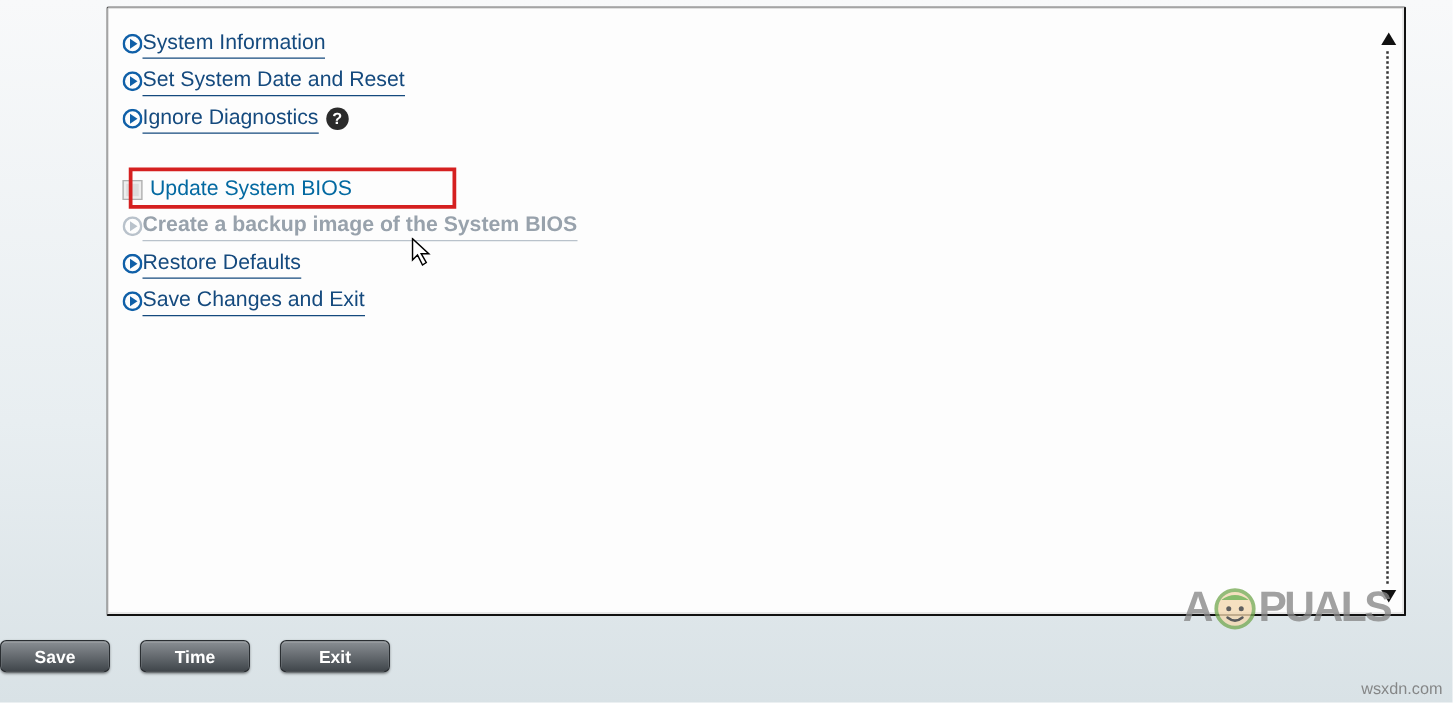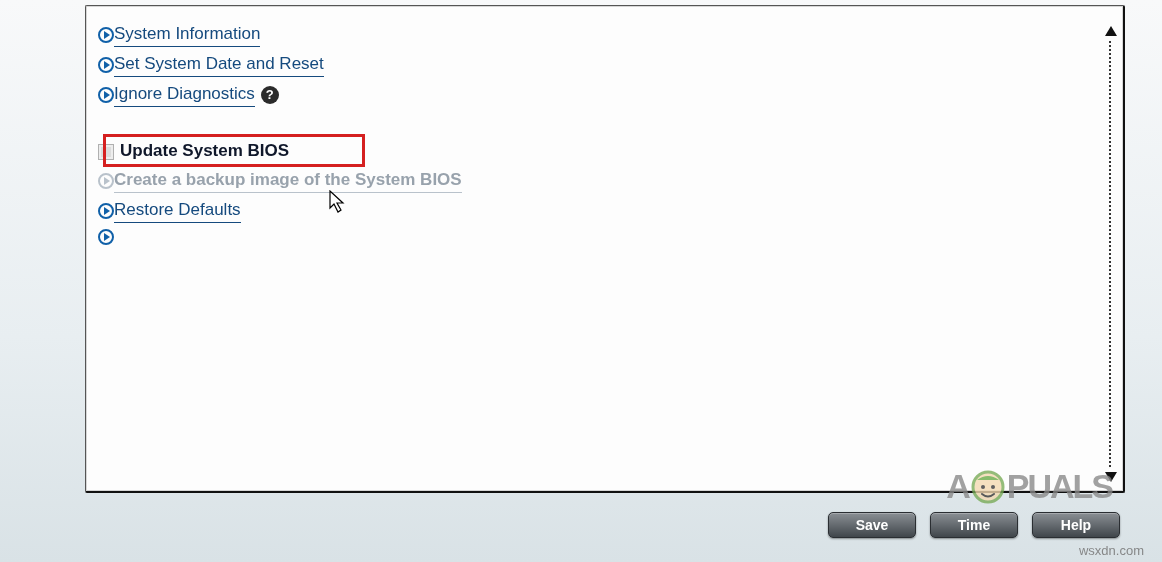--- a/index.html
+++ b/index.html
@@ -72,21 +72,21 @@
       border: 3px solid #d52020;
       pointer-events: none;
     }
     .selected .bullet {
       width: 16px; height: 16px;
       border: 1px solid #b0b0b0;
       background:#dcdcdc;
       box-shadow: inset 0 0 0 2px #ededed;
     }
     .selected .link {
-      color:#0f172a; border-bottom: none; font-weight:700;
+      color:#0369a1; border-bottom: none; font-weight:400;
       margin-left: 6px;
     }
     .cursor {
       position: absolute;
       left: 231px; top: 170px;
       width: 20px; height: 26px;
       pointer-events: none;
     }
     .scroll-arrow {
       position: absolute;
@@ -99,21 +99,21 @@
     .dotted-scroll {
       position: absolute;
       right: 12px;
       top: 35px;
       bottom: 24px;
       border-right: 2px dotted #333;
     }
     .footer {
       position: absolute;
       left: 0; right: 42px; bottom: 24px;
-      display:flex; justify-content:flex-end; gap:14px;
+      display:flex; gap:24px;
     }
     .btn {
       min-width: 88px; height: 26px;
       background: linear-gradient(180deg,#8a8f94 0%, #40464b 100%);
       color:#fff; font-size:14px; font-weight:bold;
       border:1px solid #2a2e32;
       border-radius:5px;
       box-shadow: 0 1px 0 rgba(255,255,255,.25) inset, 0 1px 2px rgba(0,0,0,.4);
       cursor:pointer;
     }
@@ -122,21 +122,21 @@
       display:flex; align-items:center; gap:2px;
       opacity:.78;
     }
     .watermark-logo .glyph {
       font-size:34px; color:#888; font-weight:bold; letter-spacing:-2px;
     }
     .watermark-logo .face {
       width:34px; height:34px;
     }
     .watermark-text {
-      position:absolute; right:18px; bottom:4px;
+      position:absolute; right:8px; bottom:4px;
       font-size:13px; color:#777; opacity:.85;
     }
   </style>
 </head>
 <body>
 
 <div class="panel">
   <div class="list">
 
     <div class="row">
@@ -199,20 +199,21 @@
 
 
 
     <div class="row">
       <span class="bullet">
         <svg viewBox="0 0 16 16">
             <circle class="outer" cx="8" cy="8" r="7" fill="none" stroke="#1060a8" stroke-width="2"></circle>
             <polygon points="6,4 12,8 6,12" fill="#1060a8"></polygon>
           </svg>
       </span>
+      <a class="link">Save Changes and Exit</a>
     </div>
 
     <div class="highlight"></div>
 
     <div class="cursor">
       <svg viewBox="0 0 20 26">
           <polygon points="1,1 1,18 5,14 9,22 12,20 8,13 14,13" fill="#fff" stroke="#000" stroke-width="1.2"></polygon>
         </svg>
     </div>
   </div>
@@ -226,21 +227,21 @@
   <div class="scroll-arrow scroll-bottom">
     <svg viewBox="0 0 16 16">
         <polygon points="2,3 14,3 8,13" fill="#111"></polygon>
       </svg>
   </div>
 </div>
 
 <div class="footer">
   <button class="btn">Save</button>
   <button class="btn">Time</button>
-  <button class="btn">Help</button>
+  <button class="btn">Exit</button>
 </div>
 
 <div class="watermark-logo">
   <span class="glyph">A</span>
   <svg class="face" viewBox="0 0 34 34">
     <circle cx="17" cy="17" r="15" fill="#f4d9b0" stroke="#7a5" stroke-width="3"></circle>
     <path d="M6 10 Q17 2 28 10" fill="#6a4"></path>
     <circle cx="12" cy="17" r="2" fill="#333"></circle>
     <circle cx="22" cy="17" r="2" fill="#333"></circle>
     <path d="M11 24 Q17 29 23 24" fill="none" stroke="#333" stroke-width="2" stroke-linecap="round"></path>

